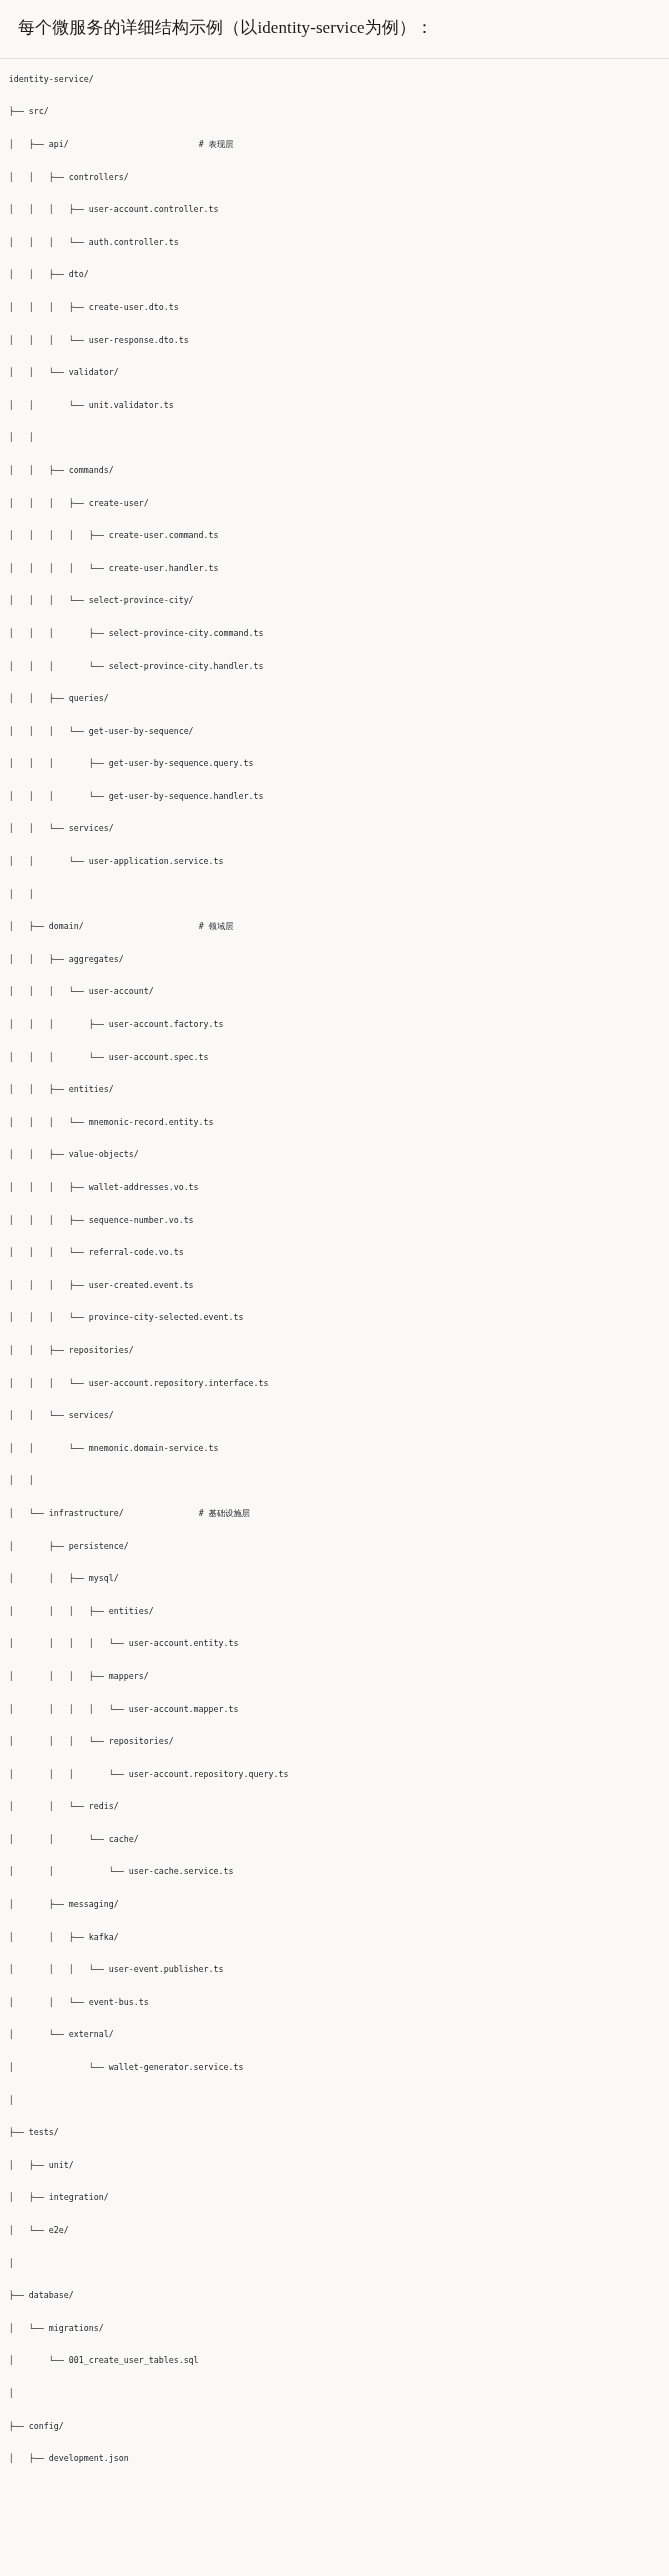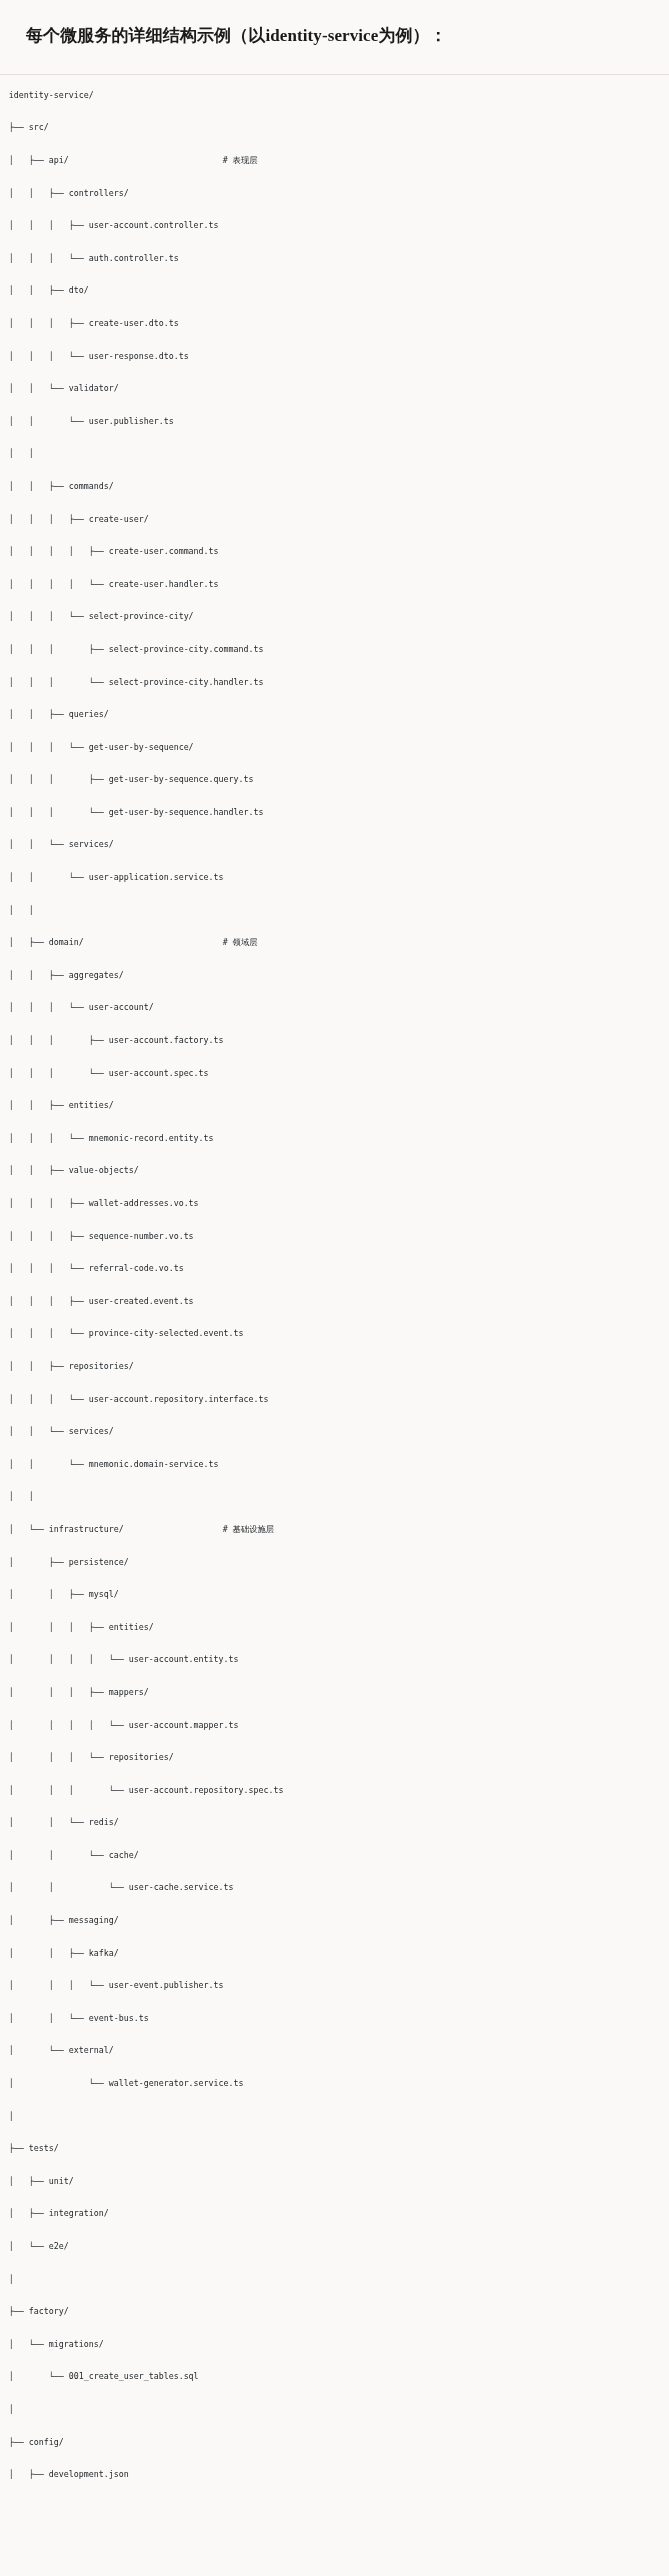--- a/index.html
+++ b/index.html
@@ -14,25 +14,25 @@
     -webkit-font-smoothing: antialiased;
   }
   .page {
     width: 669px;
     box-sizing: border-box;
     background: #faf9f7;
     padding: 0;
   }
   .doc-title {
     font-family: "Liberation Serif", serif;
-    font-weight: bold;
+    font-weight: normal;
     font-size: 17px;
     line-height: 1.35;
     padding: 8.8px 10px 10px 10px;
-    margin: 16px;
+    margin: 8px;
     letter-spacing: 0.1px;
   }
   .rule {
     height: 0.6px;
     background: #e3e0da;
     width: 100%;
   }
   .code-block {
     padding: 12.5px 8.8px 7.5px 8.8px;
     margin: 0;
@@ -48,21 +48,20 @@
     overflow: visible;
     letter-spacing: 0px;
   }
   .tree-line {
     display: block;
     white-space: pre;
     min-height: 16.3px;
   }
   .comment {
     color: #22262a;
-    margin-left: 24px;
   }
 </style>
 </head>
 <body>
 
 <div class="page">
 
   <h1 class="doc-title">每个微服务的详细结构示例（以identity-service为例）：</h1>
 
   <div class="rule"></div>
@@ -71,21 +70,21 @@
     <pre class="tree" id="tree-pre"><span class="tree-line">identity-service/</span>
 <span class="tree-line">├── src/</span>
 <span class="tree-line"><span>│   ├── api/                          </span><span class="comment"># 表现层</span></span>
 <span class="tree-line">│   │   ├── controllers/</span>
 <span class="tree-line">│   │   │   ├── user-account.controller.ts</span>
 <span class="tree-line">│   │   │   └── auth.controller.ts</span>
 <span class="tree-line">│   │   ├── dto/</span>
 <span class="tree-line">│   │   │   ├── create-user.dto.ts</span>
 <span class="tree-line">│   │   │   └── user-response.dto.ts</span>
 <span class="tree-line">│   │   └── validator/</span>
-<span class="tree-line">│   │       └── user.publisher.ts</span>
+<span class="tree-line">│   │       └── unit.validator.ts</span>
 <span class="tree-line">│   │</span>
 <span class="tree-line">│   │   ├── commands/</span>
 <span class="tree-line">│   │   │   ├── create-user/</span>
 <span class="tree-line">│   │   │   │   ├── create-user.command.ts</span>
 <span class="tree-line">│   │   │   │   └── create-user.handler.ts</span>
 <span class="tree-line">│   │   │   └── select-province-city/</span>
 <span class="tree-line">│   │   │       ├── select-province-city.command.ts</span>
 <span class="tree-line">│   │   │       └── select-province-city.handler.ts</span>
 <span class="tree-line">│   │   ├── queries/</span>
 <span class="tree-line">│   │   │   └── get-user-by-sequence/</span>
@@ -113,37 +112,37 @@
 <span class="tree-line">│   │       └── mnemonic.domain-service.ts</span>
 <span class="tree-line">│   │</span>
 <span class="tree-line"><span>│   └── infrastructure/               </span><span class="comment"># 基础设施层</span></span>
 <span class="tree-line">│       ├── persistence/</span>
 <span class="tree-line">│       │   ├── mysql/</span>
 <span class="tree-line">│       │   │   ├── entities/</span>
 <span class="tree-line">│       │   │   │   └── user-account.entity.ts</span>
 <span class="tree-line">│       │   │   ├── mappers/</span>
 <span class="tree-line">│       │   │   │   └── user-account.mapper.ts</span>
 <span class="tree-line">│       │   │   └── repositories/</span>
-<span class="tree-line">│       │   │       └── user-account.repository.spec.ts</span>
+<span class="tree-line">│       │   │       └── user-account.repository.query.ts</span>
 <span class="tree-line">│       │   └── redis/</span>
 <span class="tree-line">│       │       └── cache/</span>
 <span class="tree-line">│       │           └── user-cache.service.ts</span>
 <span class="tree-line">│       ├── messaging/</span>
 <span class="tree-line">│       │   ├── kafka/</span>
 <span class="tree-line">│       │   │   └── user-event.publisher.ts</span>
 <span class="tree-line">│       │   └── event-bus.ts</span>
 <span class="tree-line">│       └── external/</span>
 <span class="tree-line">│               └── wallet-generator.service.ts</span>
 <span class="tree-line">│</span>
 <span class="tree-line">├── tests/</span>
 <span class="tree-line">│   ├── unit/</span>
 <span class="tree-line">│   ├── integration/</span>
 <span class="tree-line">│   └── e2e/</span>
 <span class="tree-line">│</span>
-<span class="tree-line">├── factory/</span>
+<span class="tree-line">├── database/</span>
 <span class="tree-line">│   └── migrations/</span>
 <span class="tree-line">│       └── 001_create_user_tables.sql</span>
 <span class="tree-line">│</span>
 <span class="tree-line">├── config/</span>
 <span class="tree-line">│   ├── development.json</span>
 
 
 
 
 

